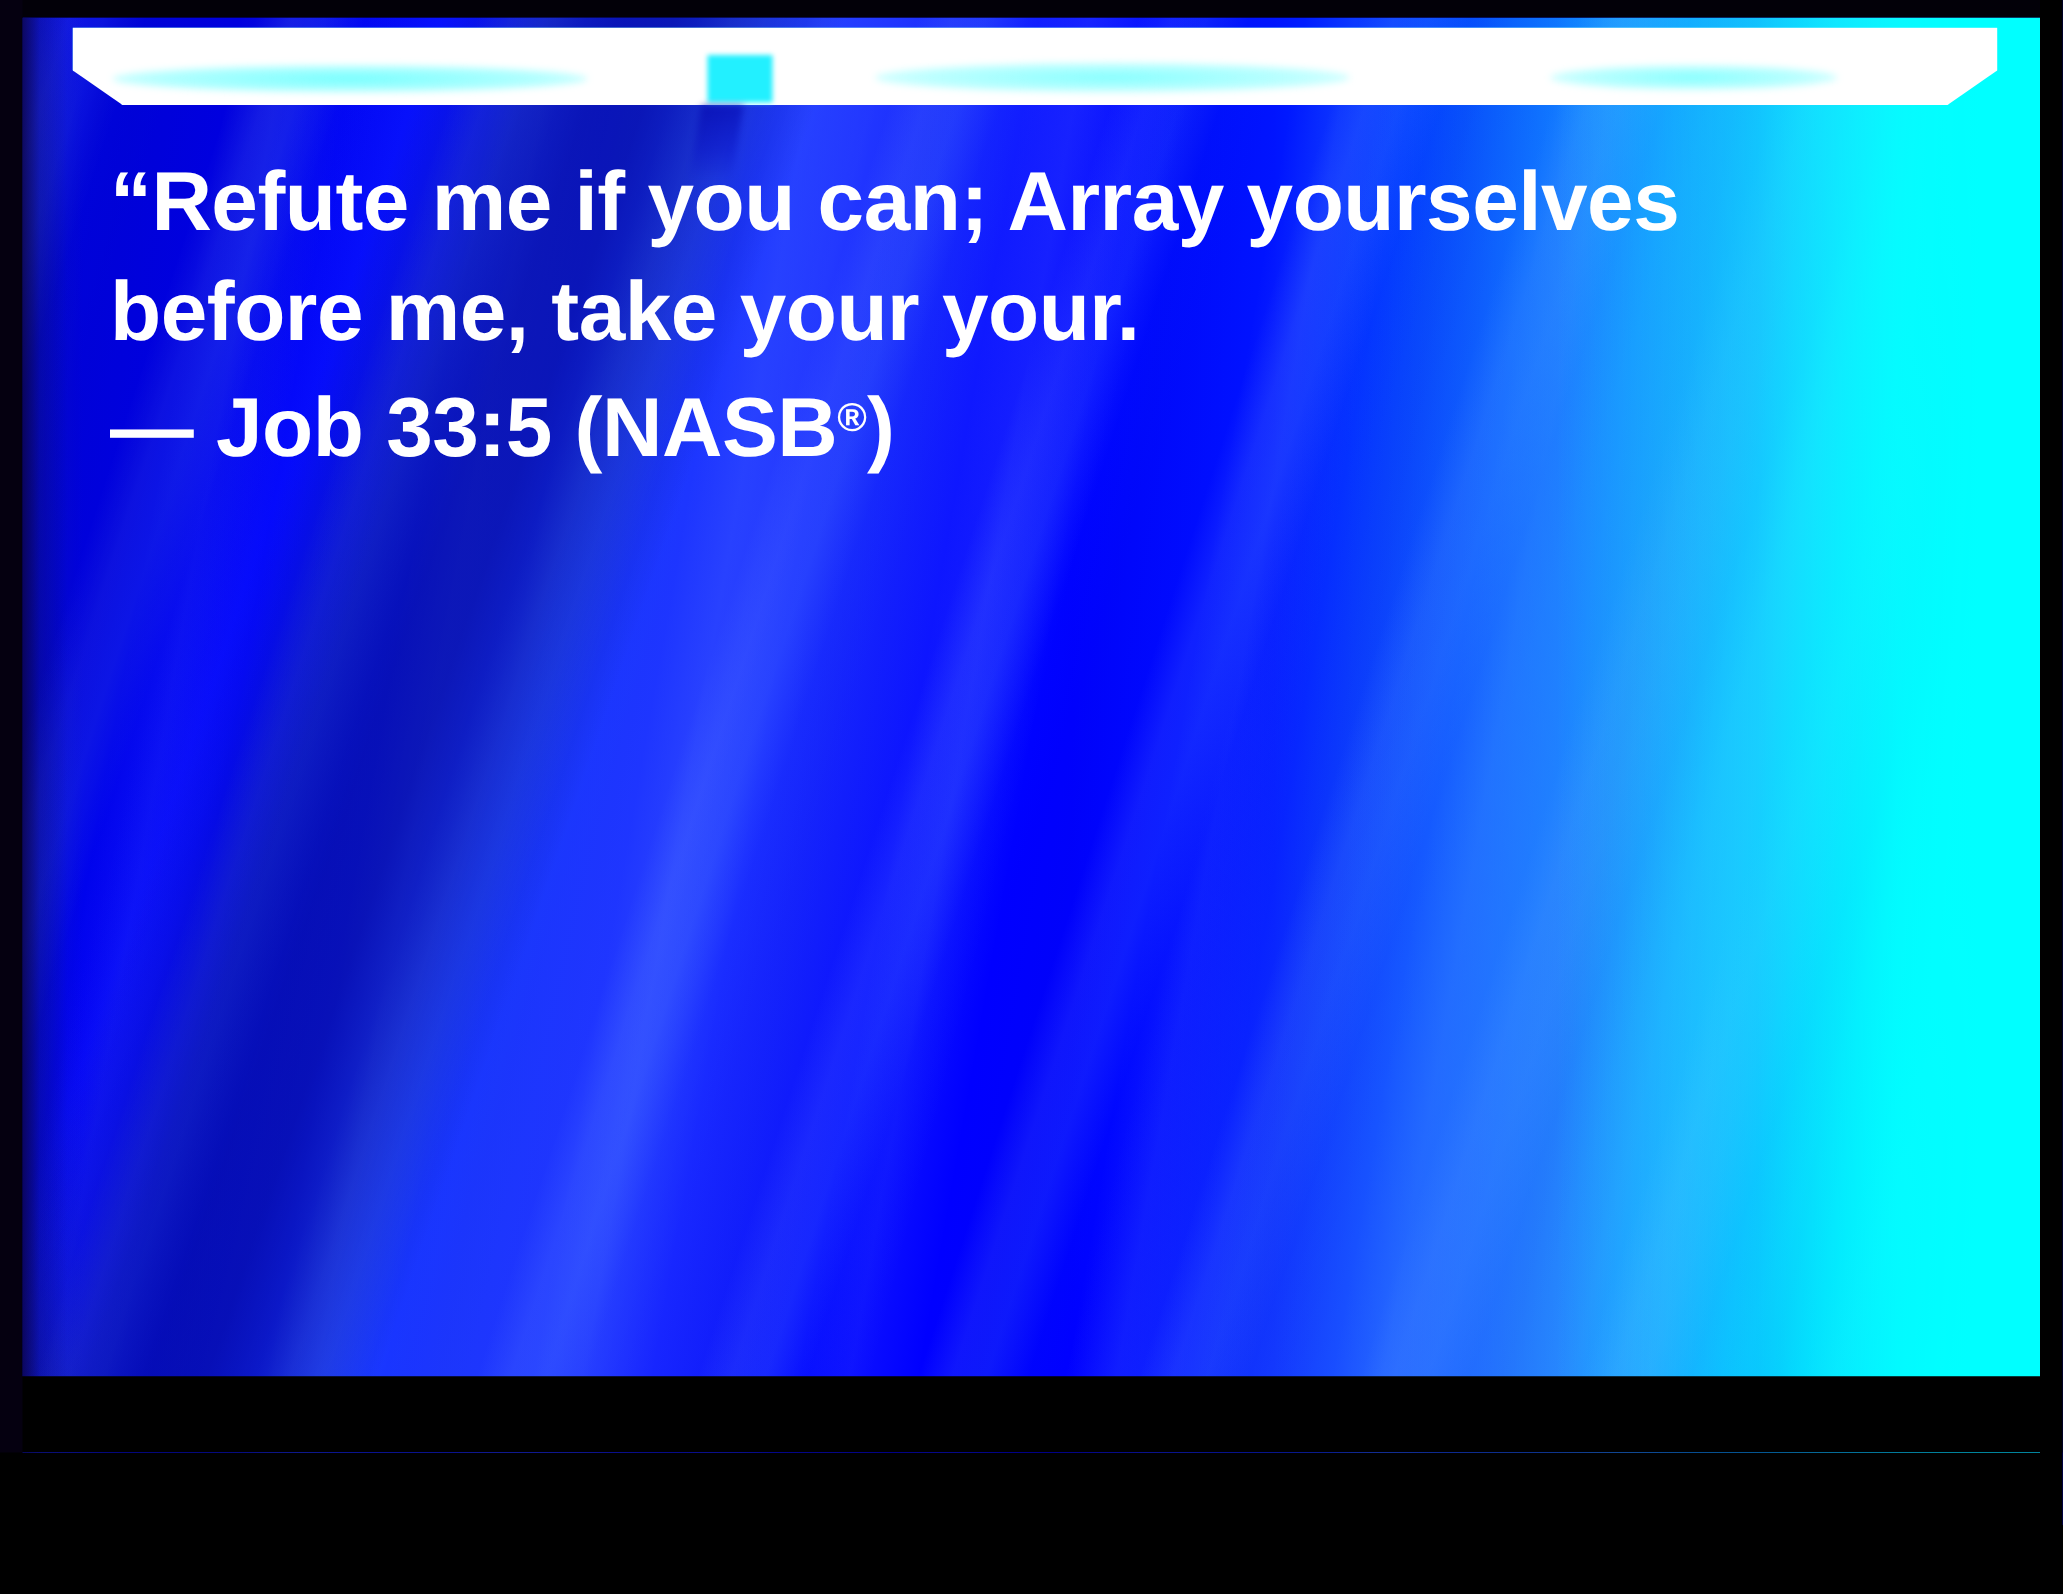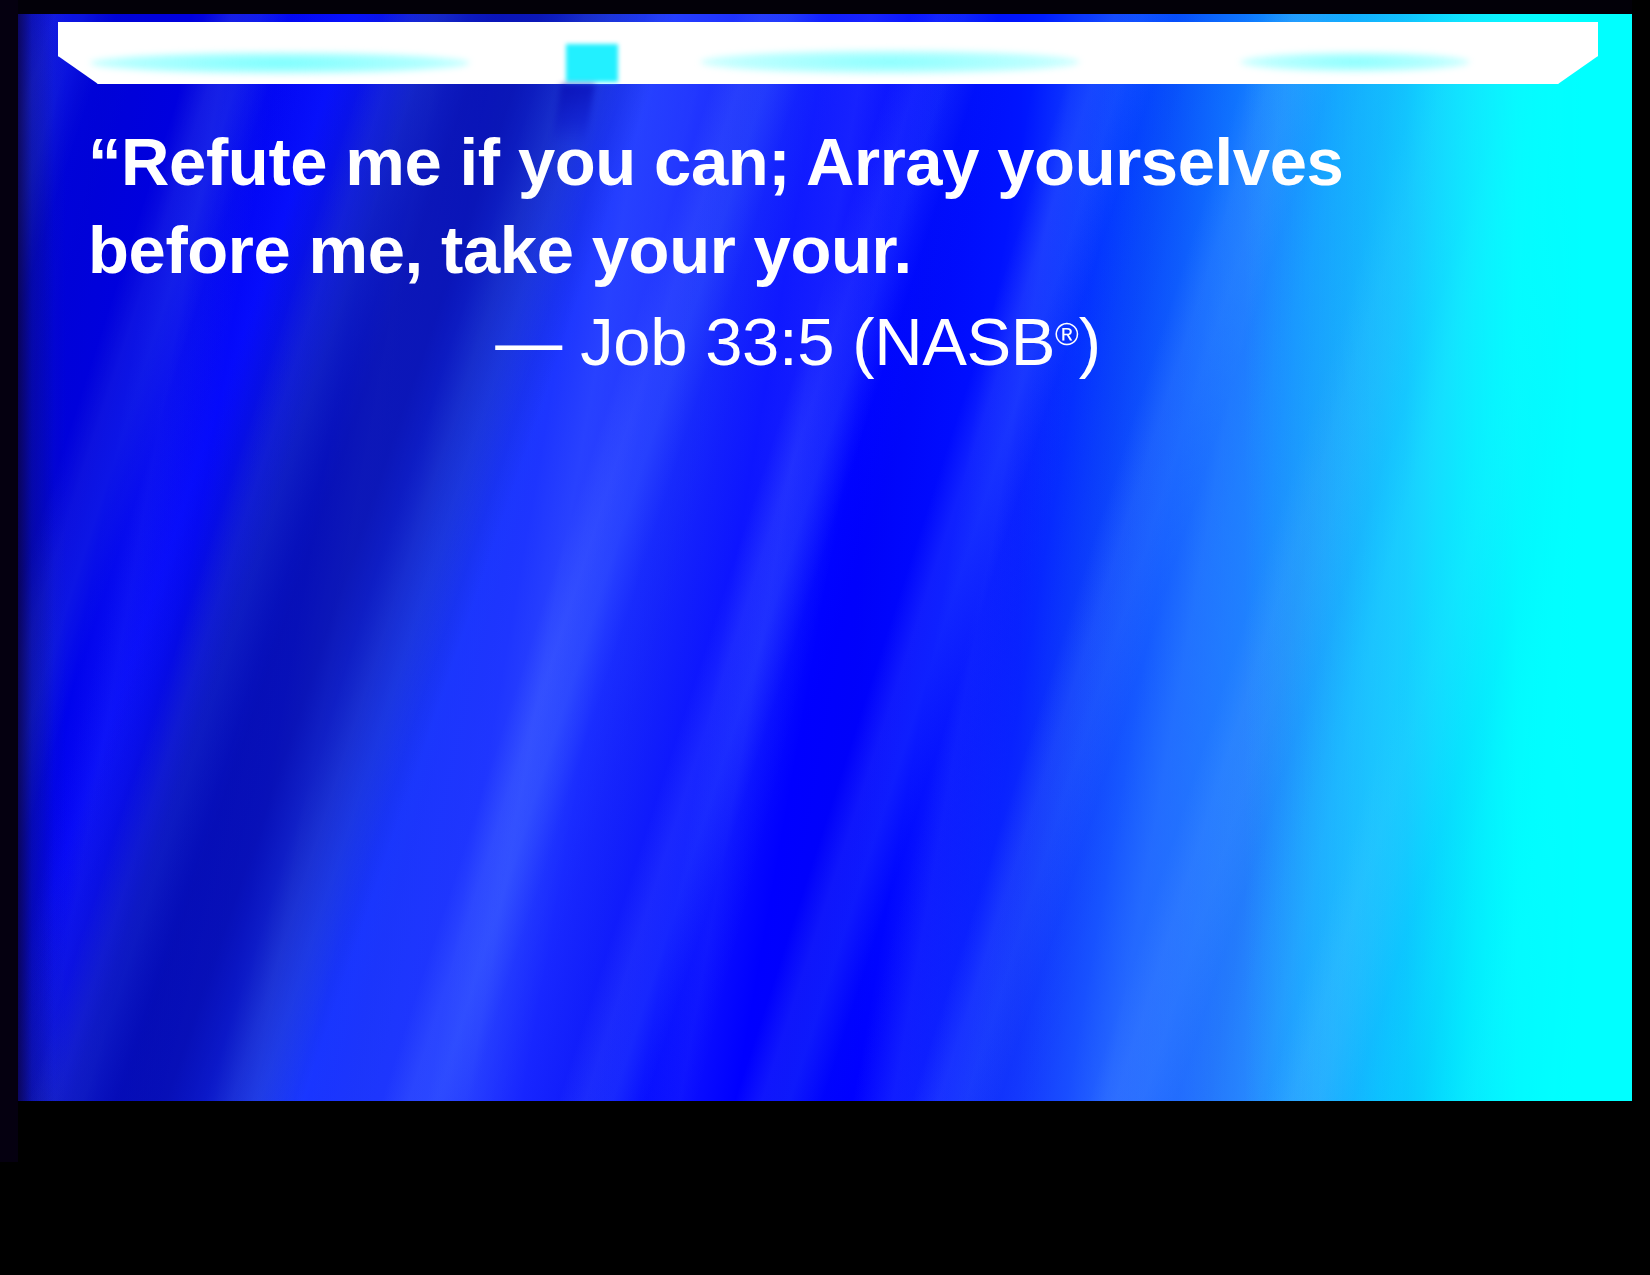--- a/index.html
+++ b/index.html
@@ -299,23 +299,23 @@
   .verse-line {
     display: block;
     white-space: pre;
   }
 
   .attribution {
     position: absolute;
     left: 88px;
     top: 290px;
     width: 1420px;
-    text-align: center;
+    text-align: left;
     color: #ffffff;
-    font-weight: normal;
+    font-weight: bold;
     font-size: 67px;
     line-height: 88px;
     letter-spacing: -0.4px;
     white-space: pre;
   }
 
   .reg {
     font-size: 0.48em;
     vertical-align: 0.62em;
     letter-spacing: 0;

